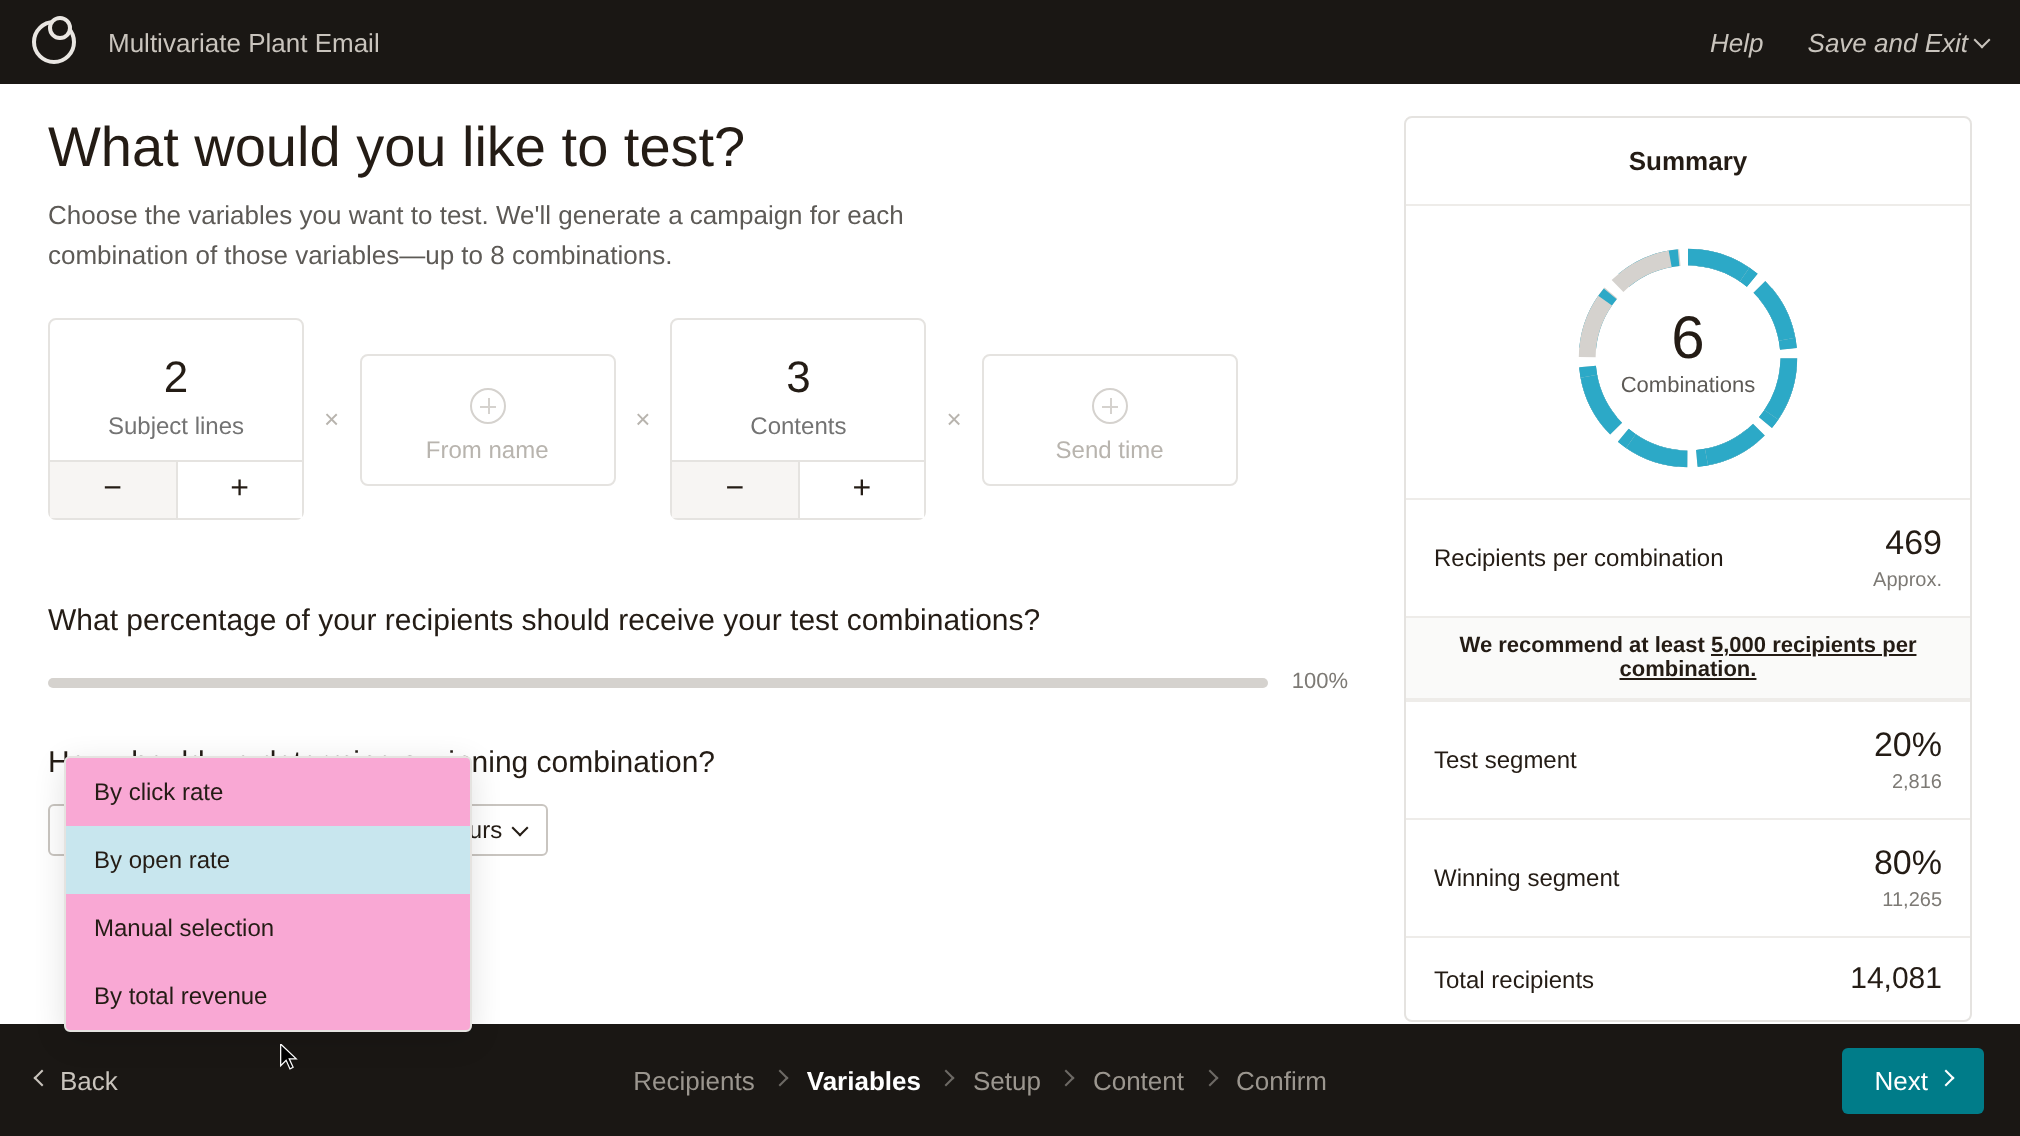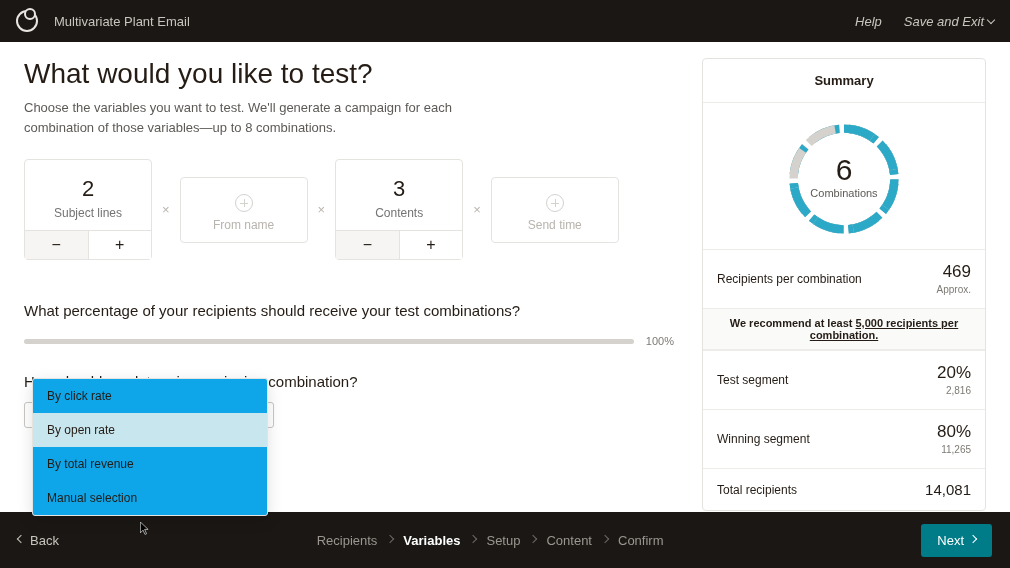--- a/index.html
+++ b/index.html
@@ -39,21 +39,21 @@
   .slider-row { display: flex; align-items: center; gap: 12px; margin-top: 16px; }
   .slider { flex: 1; height: 5px; background: #d5d2ce; border-radius: 3px; position: relative; }
   .pct-label { font-size: 11px; color: #7d7a75; }
 
   .winner-q { font-size: 15px; font-weight: 500; margin-top: 26px; }
   .winner-controls { display: flex; gap: 8px; margin-top: 12px; align-items: center; }
   .select { border: 1px solid #c9c5c0; border-radius: 3px; padding: 5px 10px; font-size: 12px; display: flex; align-items: center; gap: 6px; cursor: pointer; background: #fff; }
   .num-input { border: 1px solid #c9c5c0; border-radius: 3px; padding: 5px 8px; font-size: 12px; width: 36px; background: #fff; }
   .after-label { font-size: 12px; }
 
-  .dropdown-menu { position: absolute; top: 320px; left: 8px; width: 236px; background: #0ea5e9; border: 1px solid #e5e3e0; box-shadow: 0 4px 16px rgba(0,0,0,0.12); border-radius: 3px; z-index: 10; }
+  .dropdown-menu { position: absolute; top: 320px; left: 8px; width: 204px; background: #f9a8d4; border: 1px solid #e5e3e0; box-shadow: 0 4px 16px rgba(0,0,0,0.12); border-radius: 3px; z-index: 10; }
   .dropdown-item { padding: 10px 14px; font-size: 12px; cursor: pointer; }
   .dropdown-item.hl { background: #c8e6ee; }
 
   .summary-card { border: 1px solid #e5e3e0; border-radius: 4px; }
   .summary-head { text-align: center; padding: 14px 0; font-size: 13px; font-weight: 600; border-bottom: 1px solid #eeece9; }
   .gauge-wrap { padding: 16px 0 10px; display: flex; justify-content: center; }
   .gauge-num { font-size: 30px; font-weight: 400; }
   .gauge-lbl { font-size: 11px; color: #5d5a56; }
   .sum-row { display: flex; justify-content: space-between; align-items: center; padding: 12px 14px; border-top: 1px solid #eeece9; font-size: 12px; }
   .sum-val { text-align: right; }
@@ -156,22 +156,22 @@
       <div class="num-input">4</div>
       <div class="select">
         <span>hours</span>
         <span class="chev"></span>
       </div>
     </div>
 
     <div class="dropdown-menu">
       <div class="dropdown-item">By click rate</div>
       <div class="dropdown-item hl">By open rate</div>
+      <div class="dropdown-item">Manual selection</div>
       <div class="dropdown-item">By total revenue</div>
-      <div class="dropdown-item">Manual selection</div>
     </div>
 
     <svg class="cursor" viewBox="0 0 12 18">
         <path d="M0 0 L0 14 L3.5 10.5 L6 16 L8 15 L5.5 9.5 L10 9.5 Z" fill="#000" stroke="#fff" stroke-width="0.8"></path>
       </svg>
   </div>
 
   <div class="right-col">
     <div class="summary-card">
       <div class="summary-head">Summary</div>

